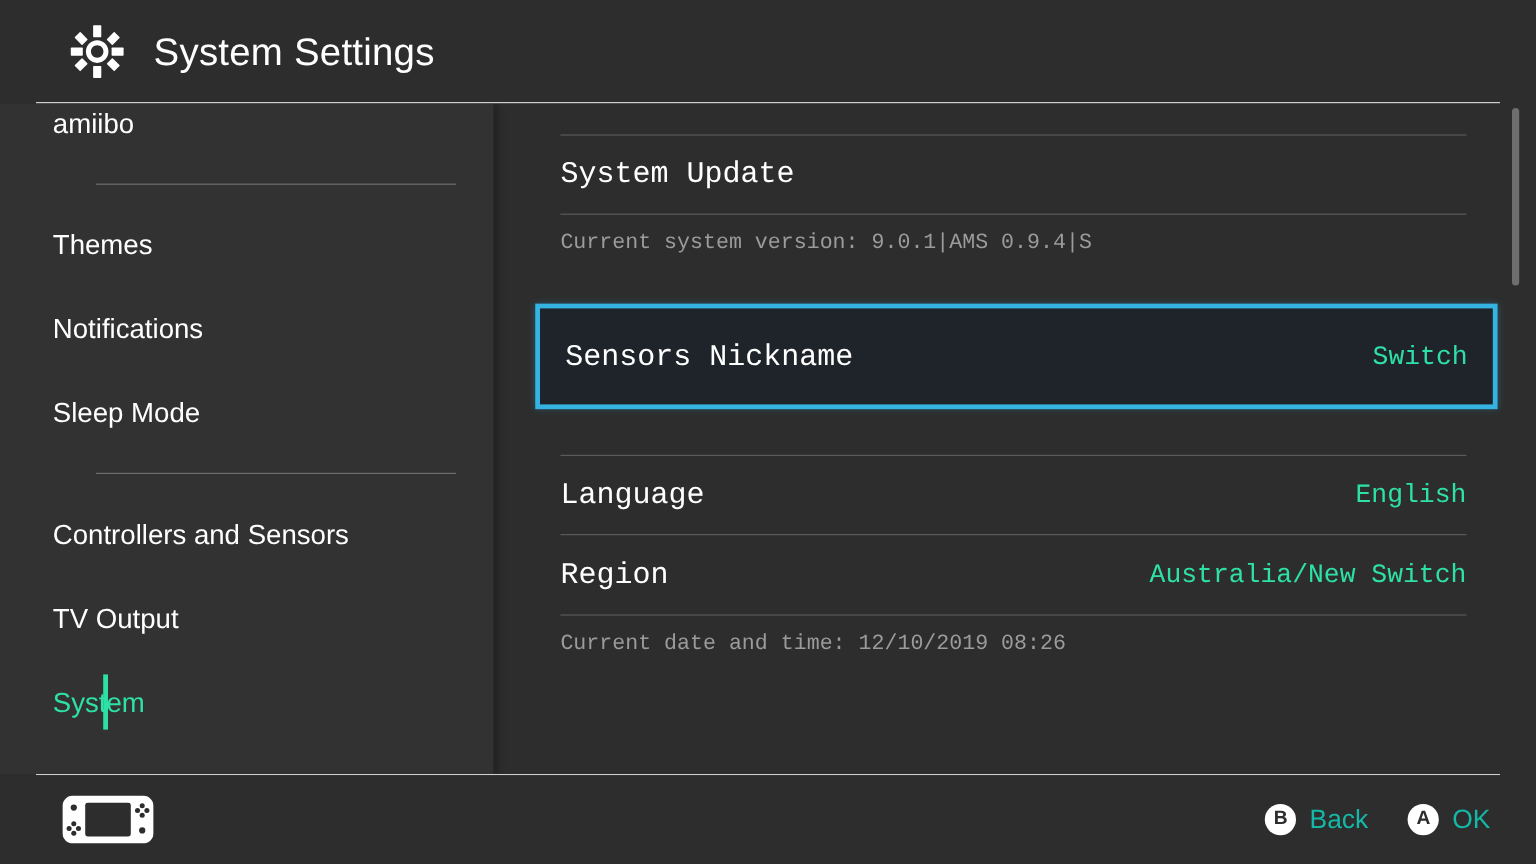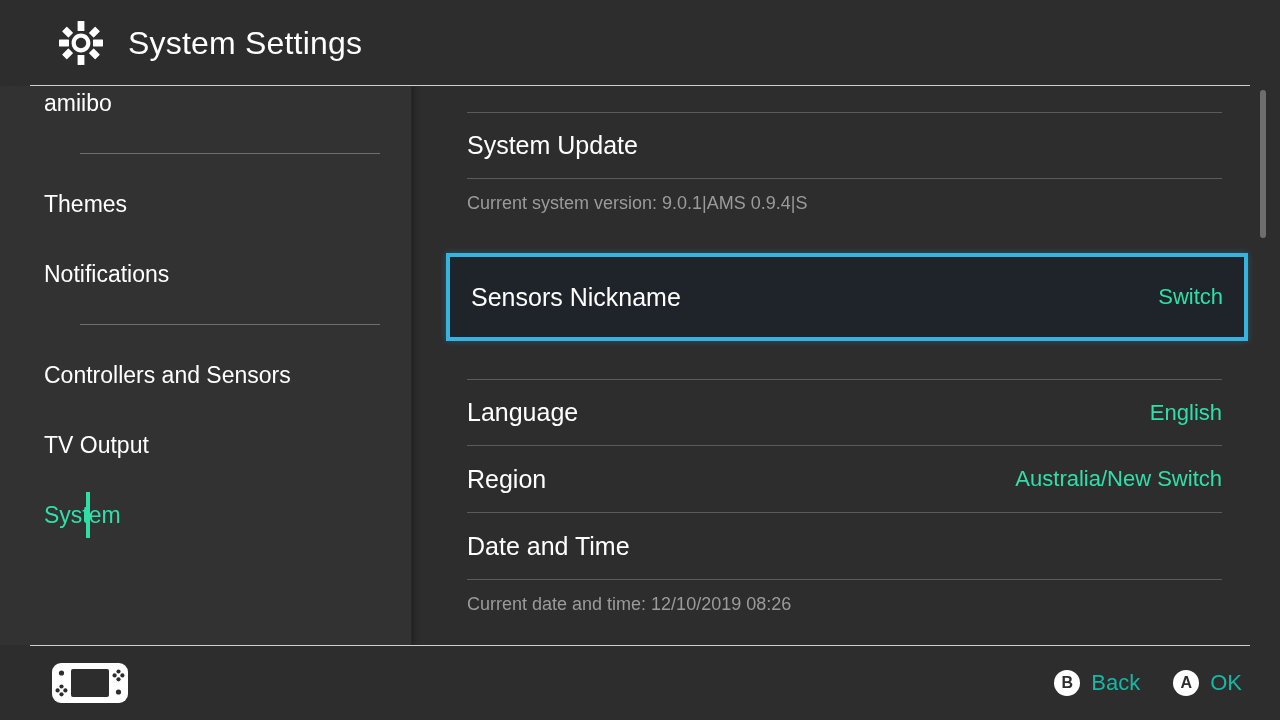--- a/index.html
+++ b/index.html
@@ -67,21 +67,21 @@
   }
   .side-item.active .sel-bar { display: block; }
   .side-rule {
     height: 1px; background: #6e6e6e; margin: 15px 0 15px 80px; width: 300px;
   }
 
   
   #content {
     position: absolute; left: 412px; top: 0; width: 868px; height: 559px;
   }
-  #content-scroll { position: absolute; left: 0; top: 0; width: 868px; }
+  #content-scroll { position: absolute; left: 0; top: 0; width: 868px; font-family: Liberation Mono, monospace; }
 
   .row {
     position: relative;
     margin: 0 58px 0 55px;
     height: 67px;
     display: flex; align-items: center; justify-content: space-between;
     border-bottom: 1px solid #5a5a5a;
   }
   .row.top-rule { border-top: 1px solid #5a5a5a; }
   .row .row-label {
@@ -190,20 +190,24 @@
         <div class="side-item">
 
           <span>Themes</span>
         </div>
 
         <div class="side-item">
 
           <span>Notifications</span>
         </div>
 
+        <div class="side-item">
+
+          <span>Sleep Mode</span>
+        </div>
 
         <div class="side-rule"></div>
 
         <div class="side-item">
 
           <span>Controllers and Sensors</span>
         </div>
 
         <div class="side-item">
 
@@ -244,24 +248,20 @@
         <div class="row top-rule">
           <span class="row-label">Language</span>
           <span class="row-value">English</span>
         </div>
 
         <div class="row">
           <span class="row-label">Region</span>
           <span class="row-value">Australia/New Switch</span>
         </div>
 
-        <div class="row">
-          <span class="row-label">Date and Time</span>
-          <span class="row-value"></span>
-        </div>
 
         <div class="caption">
           <span>Current date and time: 12/10/2019 08:26</span>
         </div>
 
       </div>
     </div>
 
   </div>
 

